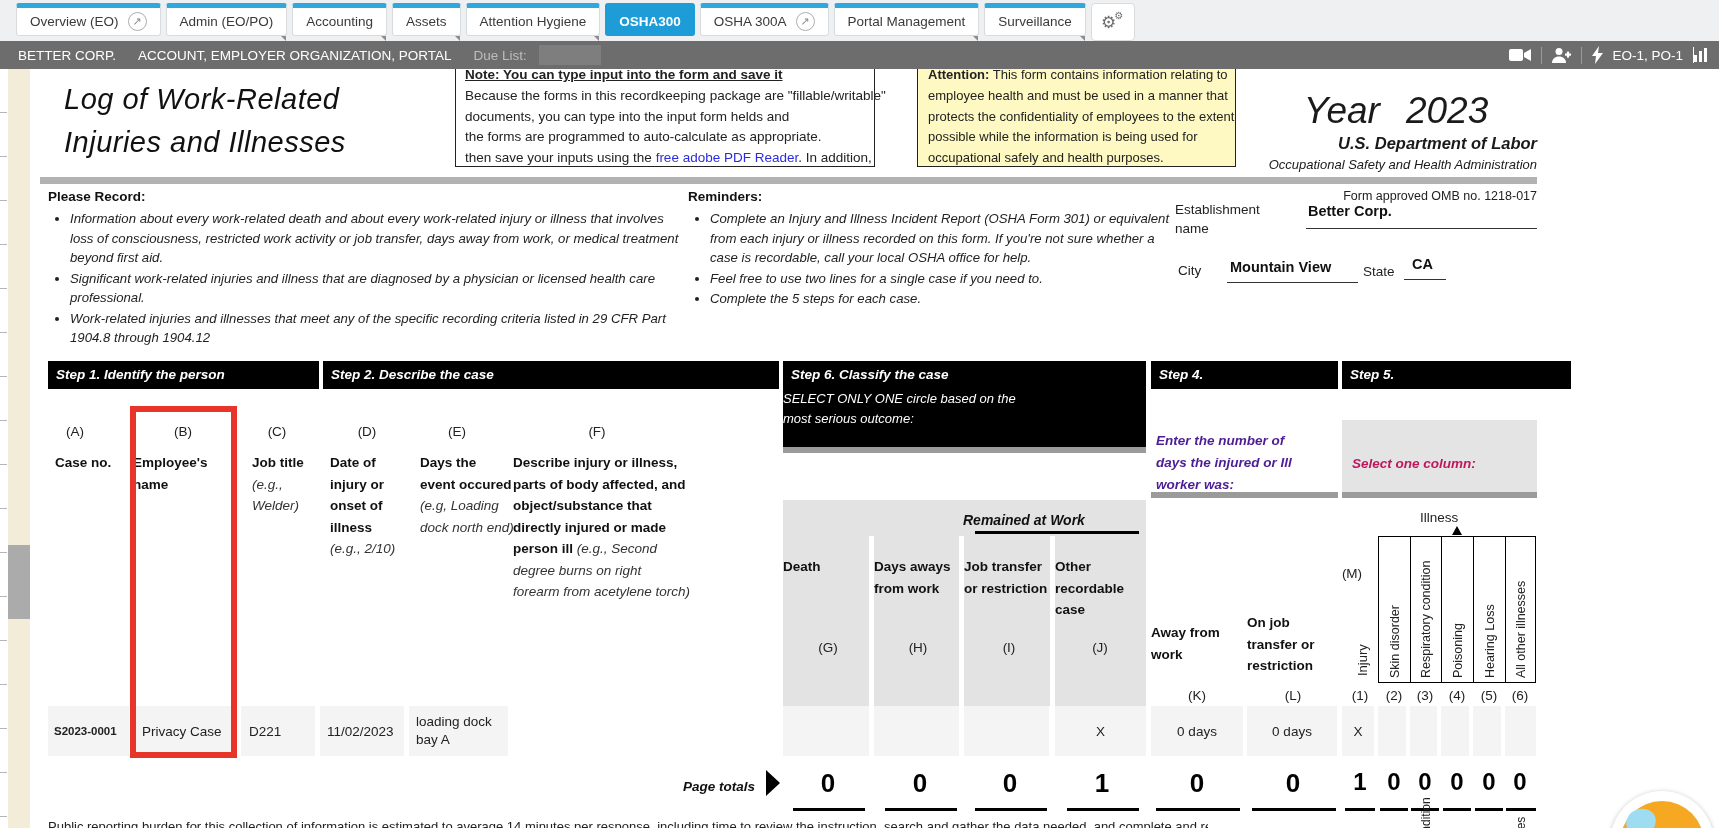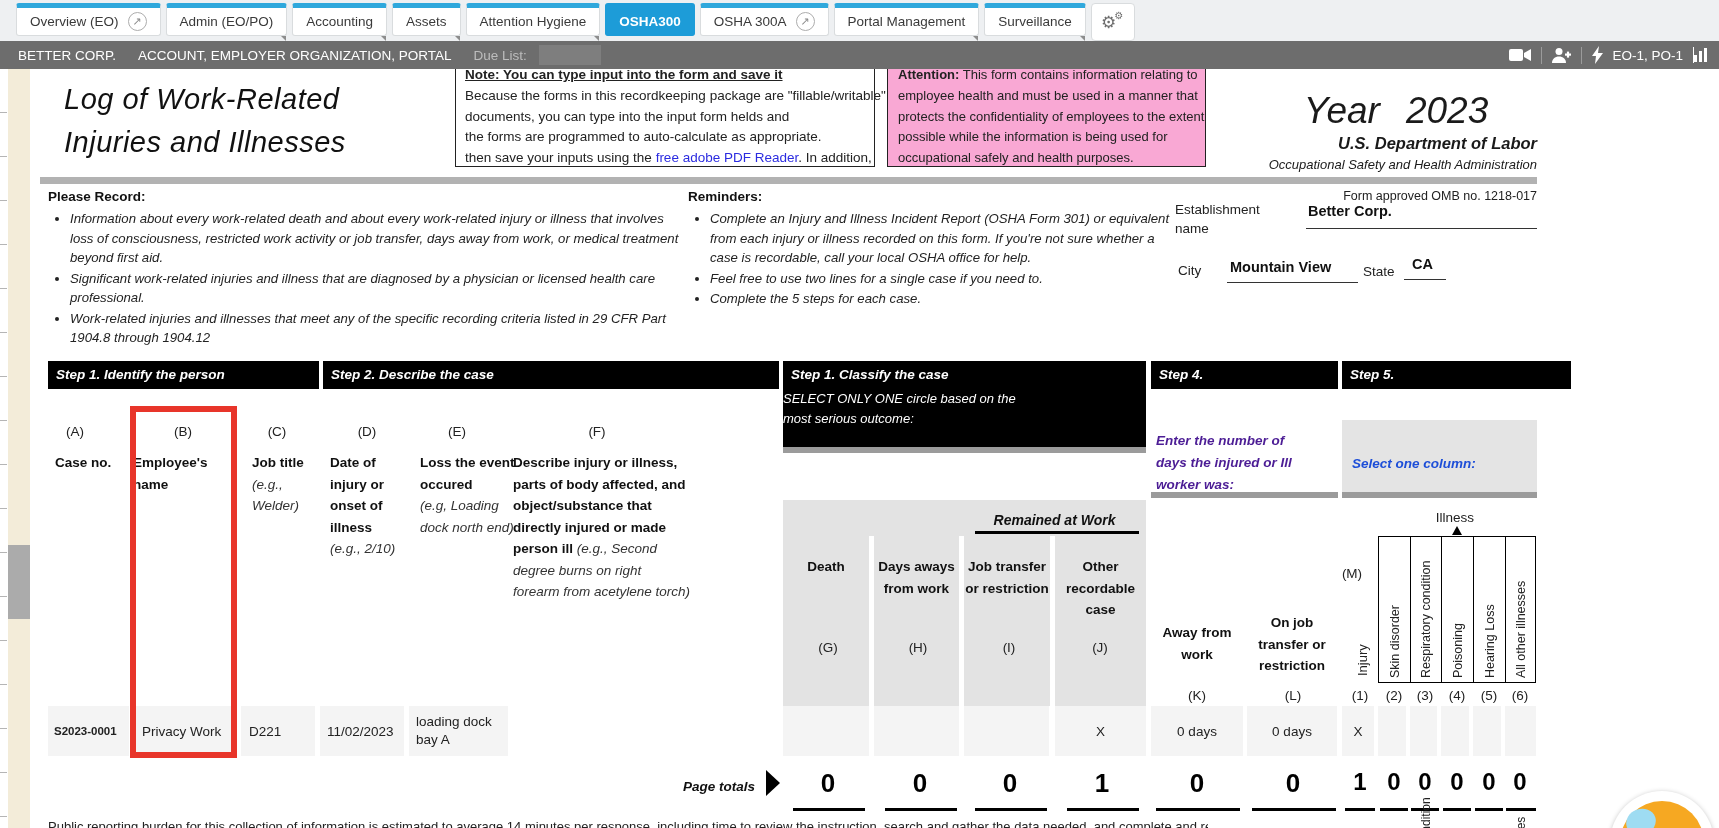--- a/index.html
+++ b/index.html
@@ -2,21 +2,21 @@
 <html><head>
 <meta charset="utf-8">
 <style>
 *{margin:0;padding:0;box-sizing:border-box}
 html,body{width:1719px;height:828px;background:#fff;font-family:"Liberation Sans",sans-serif;overflow:hidden}
 #stage{position:absolute;left:0;top:0;width:1719px;height:828px;background:#fff;overflow:hidden}
 .abs{position:absolute}
 .b{font-weight:bold}
 .i{font-style:italic}
 .nowrap{white-space:nowrap}
-.ctr{text-align:center}
+.ctr{}
 
 .tabbar{position:absolute;left:0;top:0;width:1719px;height:41px;background:#eef0f2;z-index:30;display:flex;align-items:flex-start;padding:3px 0 0 16px}
 .tab{position:relative;height:33px;background:#fff;border:1px solid #d9dcde;border-top:5px solid #2fa8dc;border-radius:3px;display:flex;align-items:center;padding:0 13px;margin-right:5px;font-size:13.5px;color:#3a3a3a;cursor:pointer}
 .tab.active{background:#1d9cd8;border-color:#1d9cd8;color:#fff;font-weight:bold}
 .tab.fold::after{content:"";position:absolute;right:0px;bottom:-6px;border-left:5px solid transparent;border-top:5px solid #8d8d8d}
 .ext{width:19px;height:19px;border:1px solid #adadad;border-radius:50%;display:flex;align-items:center;justify-content:center;font-size:11px;color:#8a8a8a;margin-left:9px;background:#fff;flex:0 0 auto}
 .tab.gear{height:38px;border-top:1px solid #d9dcde;border-radius:4px;padding:0 9px;color:#6e6e6e}
 .gearbig{font-size:17px;line-height:1}
 .gearsmall{font-size:10px;position:relative;top:-7px;left:-2px}
 
@@ -24,21 +24,21 @@
 .toolbar svg{fill:#fff;display:block}
 .vsep{width:1px;height:17px;background:#9b9b9b;margin:0 10px}
 .duebox{width:62px;height:20px;background:#7e7e7e;margin-left:12px}
 
 .ticks{position:absolute;left:0;top:69px;width:7px;height:759px;background:repeating-linear-gradient(180deg,transparent 0 43px,#b5b5b5 43px 44px)}
 .beige{position:absolute;left:8px;top:69px;width:22px;height:759px;background:#f3ecd9}
 .grayblock{position:absolute;left:8px;top:545px;width:22px;height:74px;background:#ababab}
 
 .title{position:absolute;left:64px;top:78px;font-size:29px;font-style:italic;color:#111;line-height:43px;letter-spacing:.5px}
 .notebox{position:absolute;left:455px;top:40px;width:420px;height:127px;border:1.5px solid #222;padding:24px 8px 0 9px;font-size:13.5px;line-height:20.8px;color:#222;z-index:1;background:#fff}
-.attnbox{position:absolute;left:887px;top:40px;width:319px;height:127px;border:1.5px solid #222;padding:24px 6px 0 10px;font-size:13px;line-height:20.8px;color:#222;z-index:1;background:#f9a8d4}
+.attnbox{position:absolute;left:917px;top:40px;width:319px;height:127px;border:1.5px solid #222;padding:24px 6px 0 10px;font-size:13px;line-height:20.8px;color:#222;z-index:1;background:#fef9c3}
 .link{color:#2b2be0}
 .yearline{position:absolute;left:1255px;top:90px;width:282px;text-align:center;font-size:37px;font-style:italic;color:#1a1a1a}
 .dept{position:absolute;left:1137px;top:134px;width:400px;text-align:right;font-size:16.5px;font-style:italic;font-weight:600;color:#1a1a1a}
 .admin{position:absolute;left:1137px;top:157px;width:400px;text-align:right;font-size:13px;font-style:italic;color:#1a1a1a}
 .divider{position:absolute;left:40px;top:177px;width:1497px;height:7px;background:#b2b2b2}
 .omb{position:absolute;left:1237px;top:189px;width:300px;text-align:right;font-size:12.5px;color:#222}
 .blocktitle{font-size:13.5px;font-weight:bold;color:#111}
 .bullets{list-style:disc;margin-left:18px;font-size:13.2px;font-style:italic;color:#222;line-height:19.5px}
 .bullets li{margin-bottom:1px}
 .flabel{font-size:13.5px;color:#222}
@@ -208,47 +208,47 @@
   <div class="abs flabel" style="left:1178px;top:263px">City</div>
   <div class="abs fval" style="left:1230px;top:259px">Mountain View</div>
   <div class="abs fline" style="left:1227px;top:282px;width:131px"></div>
   <div class="abs flabel" style="left:1363px;top:264px">State</div>
   <div class="abs fval" style="left:1412px;top:256px">CA</div>
   <div class="abs fline" style="left:1404px;top:279px;width:42px"></div>
 
   <div class="bar" style="left:48px;top:361px;width:271px">Step 1. Identify the person</div>
   <div class="bar" style="left:323px;top:361px;width:456px">Step 2. Describe the case</div>
   <div class="s3box">
-    <div class="t">Step 1. Classify the case</div>
+    <div class="t">Step 6. Classify the case</div>
     <div class="s">SELECT ONLY ONE circle based on the</div>
     <div class="s">most serious outcome:</div>
   </div>
   <div class="graybar" style="left:783px;top:447px;width:363px"></div>
   <div class="bar" style="left:1151px;top:361px;width:187px">Step 4.</div>
   <div class="bar" style="left:1342px;top:361px;width:229px">Step 5.</div>
 
   <div class="abs i b" style="left:1156px;top:430px;width:152px;font-size:13.5px;line-height:22px;color:#4c1d95">Enter the number of days the injured or Ill worker was:</div>
   <div class="graybar" style="left:1151px;top:492px;width:187px"></div>
   <div class="s5gray">
-      <div class="i b" style="font-size:13.5px;padding:36px 0 0 10px;color:#1d4ed8">Select one column:</div>
+      <div class="i b" style="font-size:13.5px;padding:36px 0 0 10px;color:#be185d">Select one column:</div>
     </div>
   <div class="graybar" style="left:1342px;top:492px;width:195px"></div>
 
   <div class="letter" style="left:45px;top:424px;width:60px">(A)</div>
   <div class="letter" style="left:153px;top:424px;width:60px">(B)</div>
   <div class="letter" style="left:247px;top:424px;width:60px">(C)</div>
   <div class="letter" style="left:337px;top:424px;width:60px">(D)</div>
   <div class="letter" style="left:427px;top:424px;width:60px">(E)</div>
   <div class="letter" style="left:567px;top:424px;width:60px">(F)</div>
 
   <div class="collabel" style="left:55px;top:452px;width:60px">Case no.</div>
   <div class="collabel" style="left:133px;top:452px;width:100px">Employee's name</div>
   <div class="collabel" style="left:252px;top:452px;width:66px"><span>Job title</span><span class="ex">(e.g., Welder)</span></div>
   <div class="collabel" style="left:330px;top:452px;width:85px"><span>Date of injury or onset of illness</span><span class="ex">(e.g., 2/10)</span></div>
-  <div class="collabel" style="left:420px;top:452px;width:95px"><span>Loss the event occured</span><span class="ex">(e.g, Loading dock north end)</span></div>
+  <div class="collabel" style="left:420px;top:452px;width:95px"><span>Days the event occured</span><span class="ex">(e.g, Loading dock north end)</span></div>
   <div class="collabel" style="left:513px;top:452px;width:178px"><span>Describe injury or illness, parts of body affected, and object/substance that directly injured or made person ill </span><span class="exin">(e.g., Second degree burns on right forearm from acetylene torch)</span></div>
 
   <div class="redrect"></div>
 
   <div class="classify"></div>
   <div class="abs i b ctr" style="left:963px;top:512px;width:183px;font-size:14px;color:#111">Remained at Work</div>
   <div class="abs" style="left:975px;top:531px;width:164px;height:2.5px;background:#000"></div>
   <div class="wgap" style="left:869px"></div>
   <div class="wgap" style="left:959px"></div>
   <div class="wgap" style="left:1050px"></div>
@@ -282,21 +282,21 @@
   <div class="rot" style="left:1514px;top:678px;width:133px">All other illnesses</div>
   <div class="letter" style="left:1345px;top:688px;width:30px">(1)</div>
   <div class="letter" style="left:1379px;top:688px;width:30px">(2)</div>
   <div class="letter" style="left:1410px;top:688px;width:30px">(3)</div>
   <div class="letter" style="left:1442px;top:688px;width:30px">(4)</div>
   <div class="letter" style="left:1474px;top:688px;width:30px">(5)</div>
   <div class="letter" style="left:1505px;top:688px;width:30px">(6)</div>
 
   <div class="abs" style="left:0;top:706px;width:1719px;height:50px">
     <div class="cell b" style="left:48px;width:81px;font-size:11.5px;padding-left:6px">S2023-0001</div>
-    <div class="cell" style="left:134px;width:102px;padding-left:8px">Privacy Work</div>
+    <div class="cell" style="left:134px;width:102px;padding-left:8px">Privacy Case</div>
     <div class="cell" style="left:241px;width:74px;padding-left:8px">D221</div>
     <div class="cell" style="left:320px;width:84px;padding-left:7px">11/02/2023</div>
     <div class="cell" style="left:409px;width:99px;padding-left:7px;line-height:18px">loading dock bay A</div>
     <div class="cell c" style="left:783px;width:86px"></div>
     <div class="cell c" style="left:874px;width:85px"></div>
     <div class="cell c" style="left:964px;width:85px"></div>
     <div class="cell c" style="left:1055px;width:91px">X</div>
     <div class="cell c" style="left:1151px;width:92px">0 days</div>
     <div class="cell c" style="left:1247px;width:90px">0 days</div>
     <div class="cell c" style="left:1342px;width:32px">X</div>

